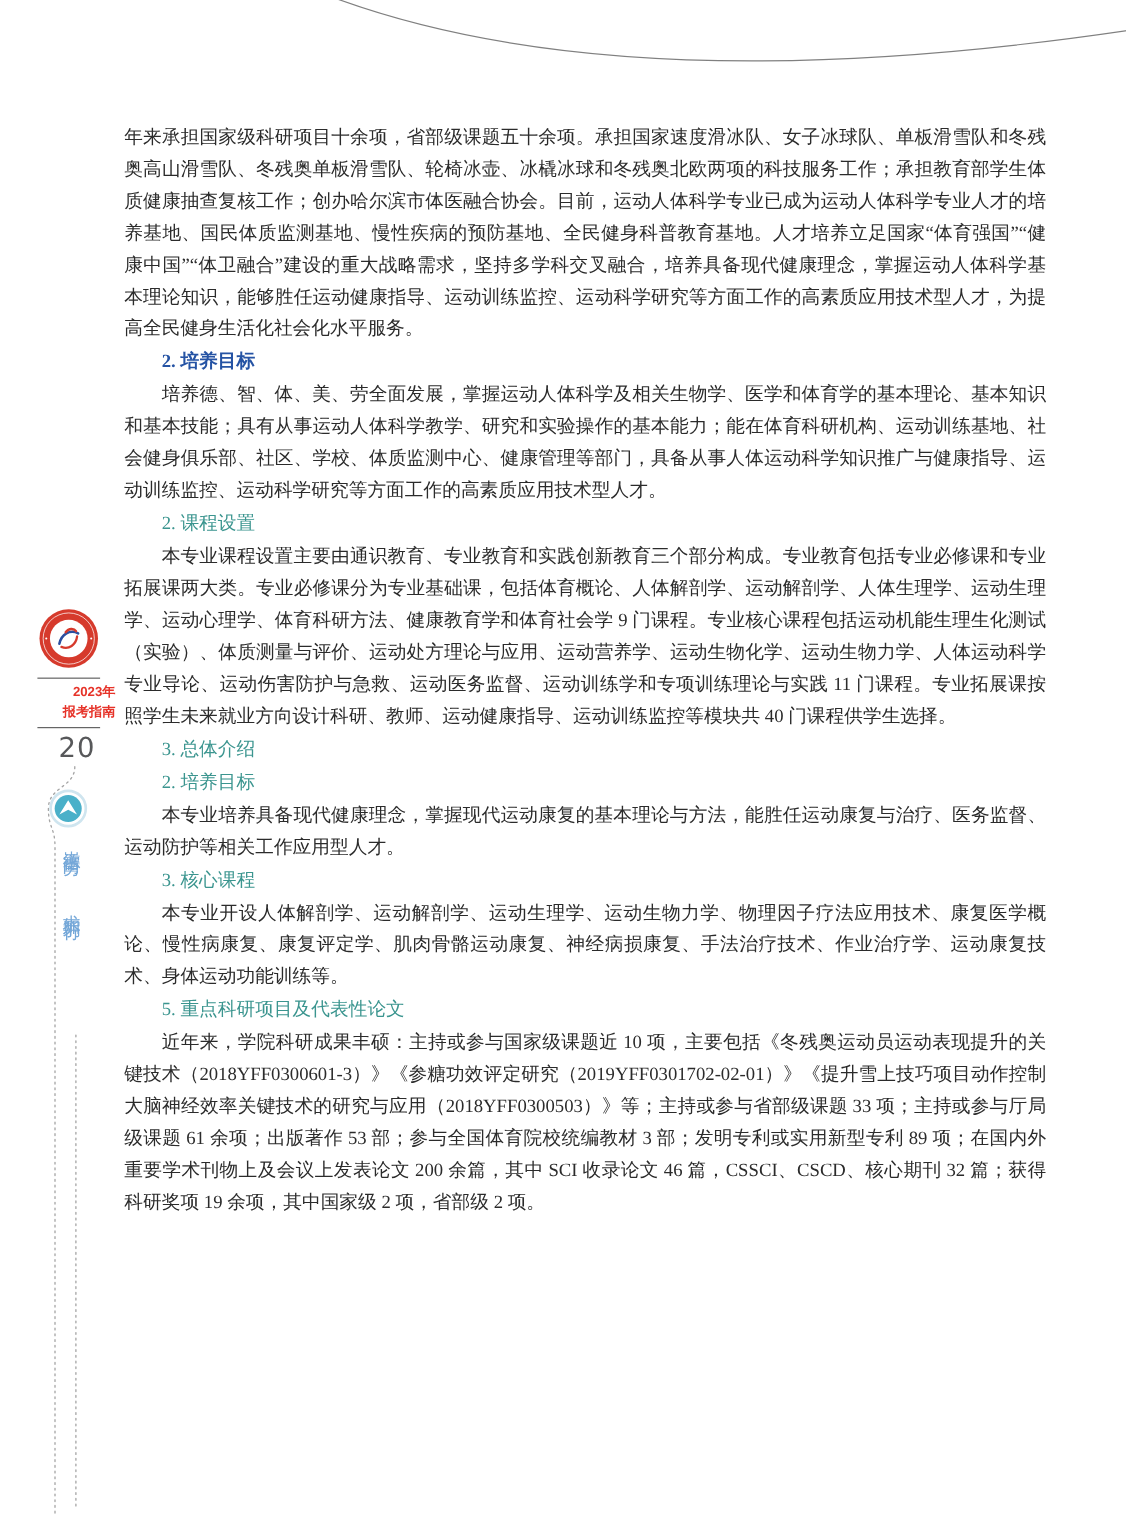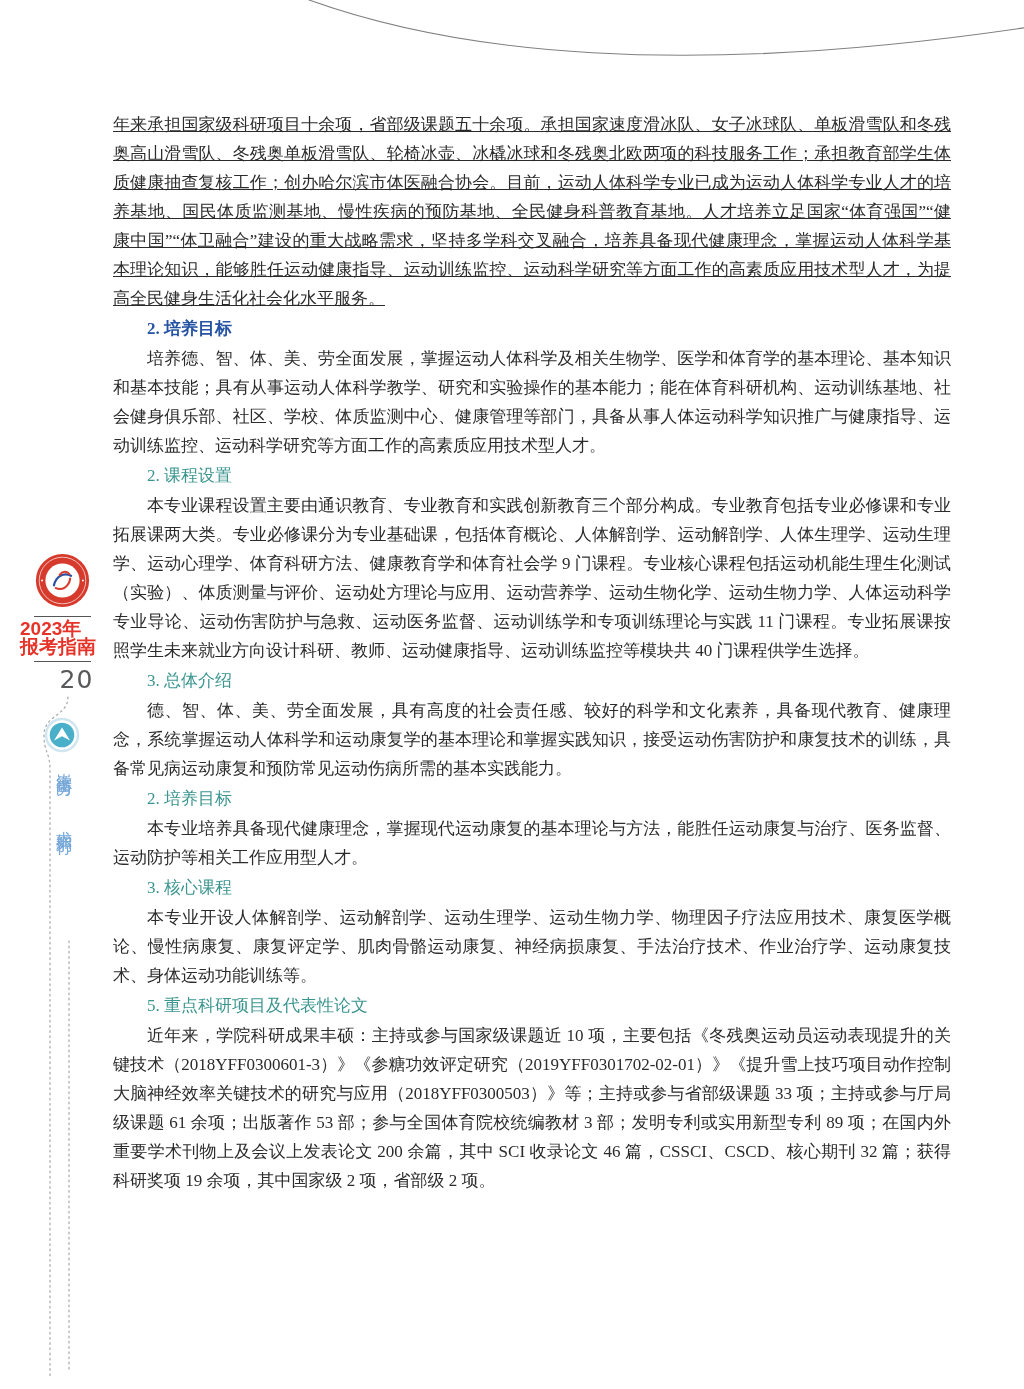--- a/index.html
+++ b/index.html
@@ -6,39 +6,39 @@
   .page{position:relative;width:1024px;height:1389px;background:#fff;overflow:hidden;
         font-family:"Liberation Serif","DejaVu Serif",serif;color:#2b2b2b;}
   
   .top-curve{position:absolute;left:0;top:0;width:1024px;height:120px;pointer-events:none;}
   
   .sidebar{position:absolute;left:0;top:0;width:120px;height:1389px;}
   .logo{position:absolute;left:34px;top:552px;width:57px;height:57px;}
   .rule{position:absolute;left:34px;width:57px;border-top:1px solid #555;}
   .rule.r1{top:616px;}
   .rule.r2{top:661px;}
-  .edition{position:absolute;left:20px;top:620px;width:85px;text-align:left;
-           color:#e63329;font-weight:bold;font-size:19px;line-height:18px;
+  .edition{position:absolute;left:20px;top:620px;width:85px;text-align:right;
+           color:#e63329;font-weight:bold;font-size:12px;line-height:18px;
            font-family:"Liberation Sans","DejaVu Sans",sans-serif;}
-  .pagenum{position:absolute;left:48px;top:665px;width:57px;text-align:center;
+  .pagenum{position:absolute;left:30px;top:665px;width:57px;text-align:right;
            color:#57585a;font-size:25px;letter-spacing:1px;
            font-family:"DejaVu Sans","Liberation Sans",sans-serif;}
   .thread{position:absolute;left:0;top:0;width:120px;height:1389px;pointer-events:none;}
   .up-icon{position:absolute;left:44px;top:717px;width:36px;height:36px;}
   .motto{position:absolute;left:53px;top:760px;height:420px;
          writing-mode:vertical-rl;text-orientation:upright;
          color:#74a7d8;font-size:16px;letter-spacing:3px;
          font-family:"Liberation Serif","DejaVu Serif",serif;}
   .motto .m2{margin-top:26px;}
   
   .content{position:absolute;left:113px;top:110px;width:838px;}
   .content p,.content h3{margin:0;padding:0;font-size:17px;line-height:29px;
         text-align:justify;text-justify:inter-ideograph;font-weight:normal;}
   p.body{text-indent:2em;}
-  p.body.cont{text-indent:0;text-decoration:underline;}
+  p.body.cont{text-indent:0;}
   h3{text-indent:2em;margin:1px 0 !important;}
   h3.num-navy{color:#2553a4;font-weight:bold;}
   h3.num-teal{color:#3b958f;font-weight:normal;}
   h3.kai{color:#1787d9;font-weight:bold;letter-spacing:1px;}
   h3.sec-navy{color:#21418c;font-weight:bold;
        font-family:"Liberation Sans","DejaVu Sans",sans-serif;font-size:17.5px;}
 </style>
 </head>
 <body>
 
@@ -86,21 +86,20 @@
     </div>
   </aside>
 
   <main class="content">
     <p class="body cont">年来承担国家级科研项目十余项，省部级课题五十余项。承担国家速度滑冰队、女子冰球队、单板滑雪队和冬残奥高山滑雪队、冬残奥单板滑雪队、轮椅冰壶、冰橇冰球和冬残奥北欧两项的科技服务工作；承担教育部学生体质健康抽查复核工作；创办哈尔滨市体医融合协会。目前，运动人体科学专业已成为运动人体科学专业人才的培养基地、国民体质监测基地、慢性疾病的预防基地、全民健身科普教育基地。人才培养立足国家“体育强国”“健康中国”“体卫融合”建设的重大战略需求，坚持多学科交叉融合，培养具备现代健康理念，掌握运动人体科学基本理论知识，能够胜任运动健康指导、运动训练监控、运动科学研究等方面工作的高素质应用技术型人才，为提高全民健身生活化社会化水平服务。</p>
     <h3 class="num-navy">2. 培养目标</h3>
     <p class="body">培养德、智、体、美、劳全面发展，掌握运动人体科学及相关生物学、医学和体育学的基本理论、基本知识和基本技能；具有从事运动人体科学教学、研究和实验操作的基本能力；能在体育科研机构、运动训练基地、社会健身俱乐部、社区、学校、体质监测中心、健康管理等部门，具备从事人体运动科学知识推广与健康指导、运动训练监控、运动科学研究等方面工作的高素质应用技术型人才。</p>
     <h3 class="num-teal">2. 课程设置</h3>
     <p class="body">本专业课程设置主要由通识教育、专业教育和实践创新教育三个部分构成。专业教育包括专业必修课和专业拓展课两大类。专业必修课分为专业基础课，包括体育概论、人体解剖学、运动解剖学、人体生理学、运动生理学、运动心理学、体育科研方法、健康教育学和体育社会学 9 门课程。专业核心课程包括运动机能生理生化测试（实验）、体质测量与评价、运动处方理论与应用、运动营养学、运动生物化学、运动生物力学、人体运动科学专业导论、运动伤害防护与急救、运动医务监督、运动训练学和专项训练理论与实践 11 门课程。专业拓展课按照学生未来就业方向设计科研、教师、运动健康指导、运动训练监控等模块共 40 门课程供学生选择。</p>
     <h3 class="num-teal">3. 总体介绍</h3>
-    <p class="body">德、智、体、美、劳全面发展，具有高度的社会责任感、较好的科学和文化素养，具备现代教育、健康理念，系统掌握运动人体科学和运动康复学的基本理论和掌握实践知识，接受运动伤害防护和康复技术的训练，具备常见病运动康复和预防常见运动伤病所需的基本实践能力。</p>
     <h3 class="num-teal">2. 培养目标</h3>
     <p class="body">本专业培养具备现代健康理念，掌握现代运动康复的基本理论与方法，能胜任运动康复与治疗、医务监督、运动防护等相关工作应用型人才。</p>
     <h3 class="num-teal">3. 核心课程</h3>
     <p class="body">本专业开设人体解剖学、运动解剖学、运动生理学、运动生物力学、物理因子疗法应用技术、康复医学概论、慢性病康复、康复评定学、肌肉骨骼运动康复、神经病损康复、手法治疗技术、作业治疗学、运动康复技术、身体运动功能训练等。</p>
     <h3 class="num-teal">5. 重点科研项目及代表性论文</h3>
     <p class="body">近年来，学院科研成果丰硕：主持或参与国家级课题近 10 项，主要包括《冬残奥运动员运动表现提升的关键技术（2018YFF0300601-3）》《参糖功效评定研究（2019YFF0301702-02-01）》《提升雪上技巧项目动作控制大脑神经效率关键技术的研究与应用（2018YFF0300503）》等；主持或参与省部级课题 33 项；主持或参与厅局级课题 61 余项；出版著作 53 部；参与全国体育院校统编教材 3 部；发明专利或实用新型专利 89 项；在国内外重要学术刊物上及会议上发表论文 200 余篇，其中 SCI 收录论文 46 篇，CSSCI、CSCD、核心期刊 32 篇；获得科研奖项 19 余项，其中国家级 2 项，省部级 2 项。</p>
   </main>
 
 </div>
 

